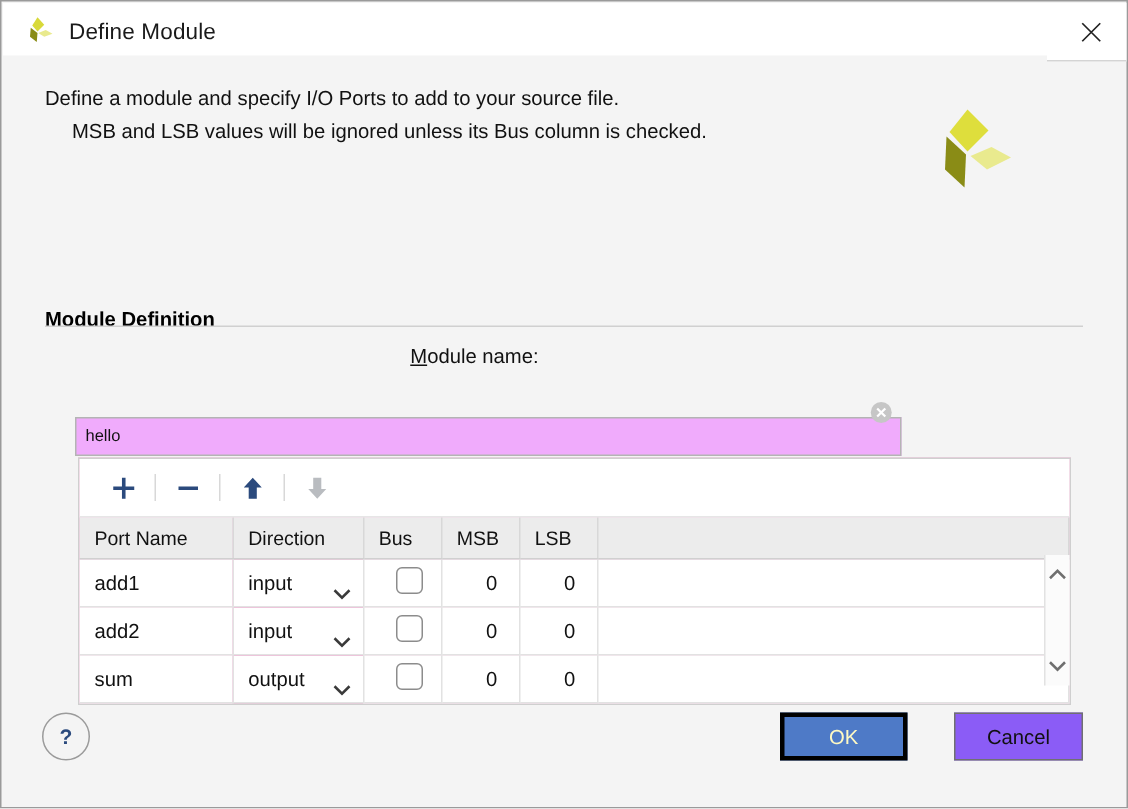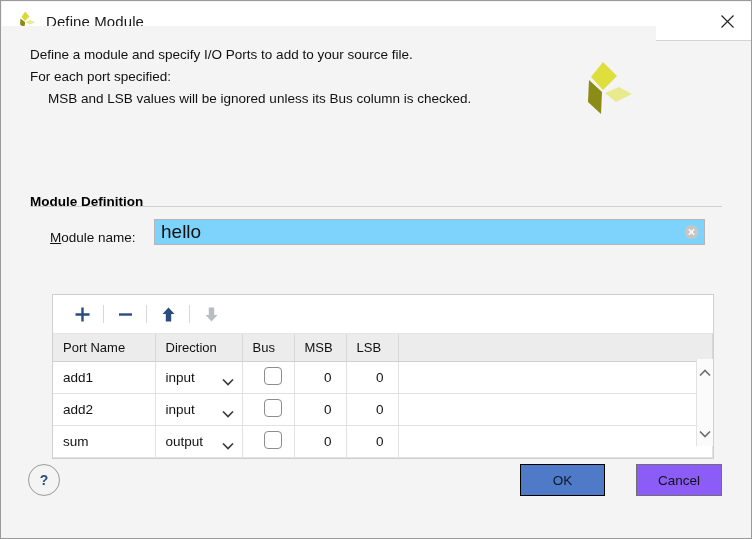--- a/index.html
+++ b/index.html
@@ -48,23 +48,24 @@
     right: 6px; top: 4px;
     width: 38px; height: 30px;
     display: flex; align-items: center; justify-content: center;
     cursor: pointer;
   }
   .close-btn svg { display:block; }
 
   
   .content {
     position: absolute;
-    left: 1px; top: 25px;
+    left: 1px; top: 36px;
     width: 654px; height: 497px;
     background: #f4f4f4;
+    padding-left: 42px;
   }
 
   .intro {
     position: absolute;
     left: 28px; top: 18px;
     width: 560px;
     font-size: 13.5px;
     color: #111111;
     line-height: 22px;
   }
@@ -93,39 +94,41 @@
     height: 1px;
     background: #d0d0d0;
   }
   #module-def-rule { top: 180px; }
 
   
   .field-row {
     position: absolute;
     left: 48px; top: 193px;
     display: flex;
-    align-items: flex-end;
+    align-items: center;
+    flex-direction: column;
   }
   .field-label {
     font-size: 13.5px;
     color: #111;
     width: 104px;
   }
   .field-label u { text-decoration: underline; }
   .text-input {
     width: 551px;
     height: 26px;
     box-sizing: border-box;
     border: 1px solid #b4b4b4;
-    background: #7dd3fc;
+    background: #f0abfc;
     font-family: "Liberation Sans", sans-serif;
-    font-size: 19px;
+    font-size: 11px;
     color: #111;
     padding: 0 26px 0 6px;
     outline: none;
+    margin-top: 33px;
   }
   .input-wrap { position: relative; display: inline-block; }
   .clear-icon {
     position: absolute;
     right: 6px; top: 50%;
     transform: translateY(-50%);
     width: 15px; height: 15px;
     cursor: pointer;
   }
 
@@ -178,21 +181,21 @@
     border-bottom: 1px solid #e2e2e2;
     height: 29px;
     padding-left: 10px;
     color: #111;
     background: #ffffff;
     vertical-align: middle;
   }
   td.num-cell { color: #bdbdbd; text-align: right; padding-right: 14px; padding-left: 0; }
   th.num-head { text-align: left; }
   .dir-cell { position: relative; padding-right: 0; }
-  .dir-inner { display: flex; align-items: center; justify-content: space-between; padding-right: 8px; }
+  .dir-inner { display: flex; align-items: flex-end; justify-content: space-between; padding-right: 8px; }
   .chev { width: 12px; height: 8px; }
   .checkbox {
     width: 16px; height: 16px;
     border: 1.6px solid #8c8c8c;
     border-radius: 4px;
     background: #fff;
     display: inline-block;
     cursor: pointer;
   }
   .cb-cell { text-align: center; padding-left: 0; }
@@ -232,22 +235,22 @@
     height: 32px;
     font-family: "Liberation Sans", sans-serif;
     font-size: 13.5px;
     cursor: pointer;
     box-sizing: border-box;
   }
   #ok-button {
     left: 518px; top: 438px;
     width: 85px;
     background: #4e7ac7;
-    border: 1px solid #000000;
-    color: #0f172a;
+    border: 3px solid #000000;
+    color: #fef9c3;
   }
   #cancel-button {
     left: 634px; top: 438px;
     width: 86px;
     background: #8b5cf6;
     border: 1px solid #707070;
     color: #111;
   }
 </style>
 </head>
@@ -268,21 +271,20 @@
       <svg width="15" height="15" viewBox="0 0 15 15">
         <path d="M1.5 1.5 L13.5 13.5 M13.5 1.5 L1.5 13.5" stroke="#222" stroke-width="1.15" fill="none"></path>
       </svg>
     </span>
   </div>
 
   <div class="content">
 
     <div class="intro">
       <div>Define a module and specify I/O Ports to add to your source file.</div>
-      <div>For each port specified:</div>
       <div class="indent">MSB and LSB values will be ignored unless its Bus column is checked.</div>
     </div>
 
     <span class="brand-logo">
       <svg width="56" height="58" viewBox="0 0 56 58">
         <polygon points="27,2 41,16 27,30 15,17" fill="#dede3c"></polygon>
         <polygon points="13,20 26,32 25,54 12,42" fill="#8a8c16"></polygon>
         <polygon points="29,33 43,27 56,34 40,42" fill="#e9ea8e"></polygon>
       </svg>
     </span>

